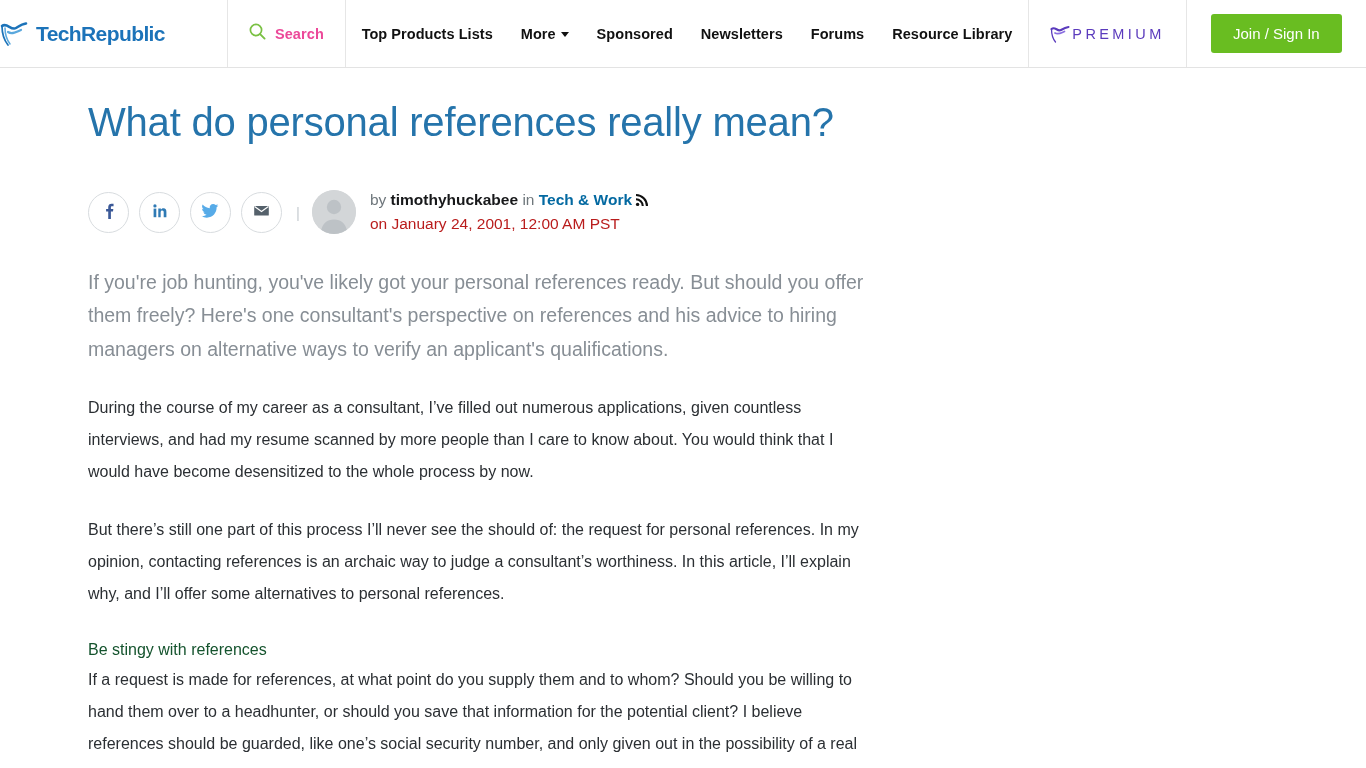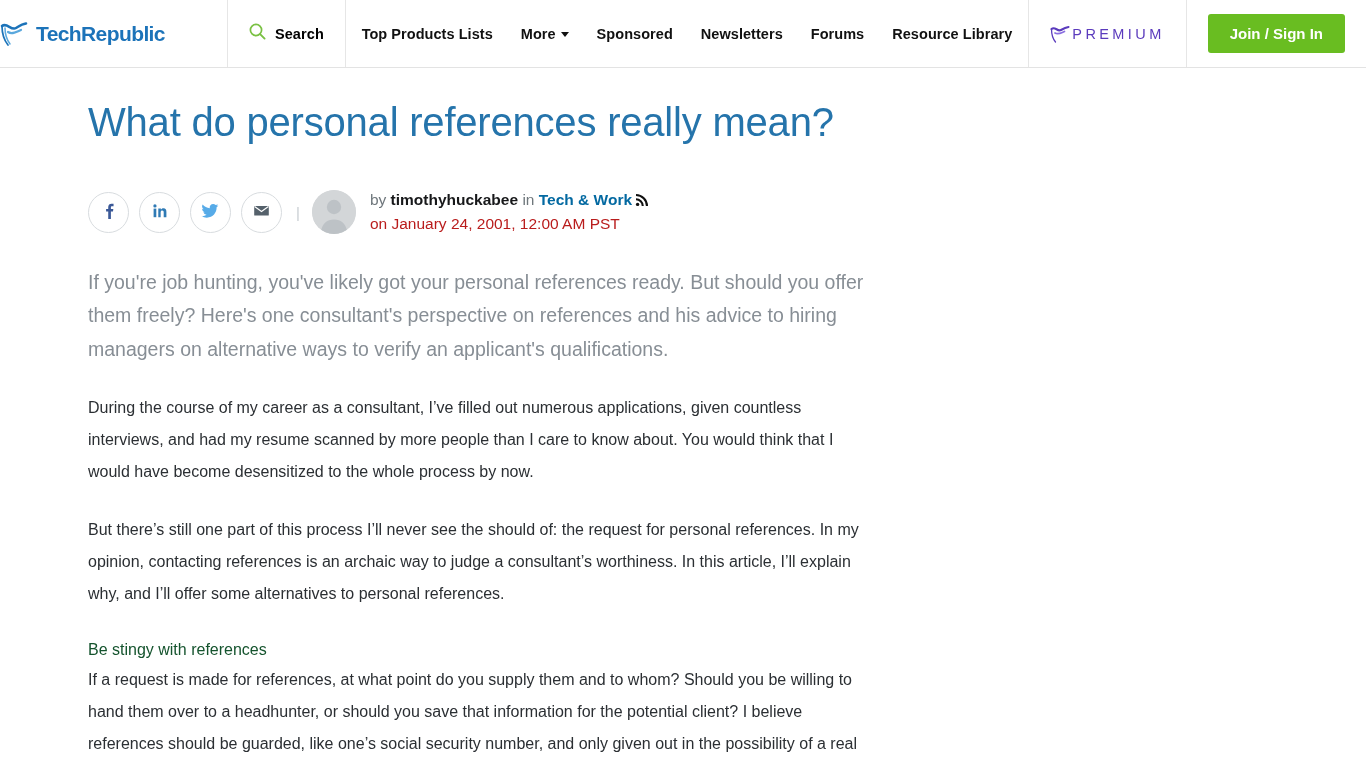--- a/index.html
+++ b/index.html
@@ -44,21 +44,21 @@
     display: flex;
     align-items: center;
     justify-content: center;
     gap: 9px;
     border-right: 1px solid #e6e6e6;
     cursor: pointer;
   }
   .search-label {
     font-size: 14.5px;
     font-weight: bold;
-    color: #000000;
+    color: #ec4899;
     letter-spacing: 0.1px;
   }
 
   .hdr-nav-cell {
     flex: 1;
     display: flex;
     align-items: center;
     justify-content: center;
     gap: 28px;
     border-right: 1px solid #e6e6e6;
@@ -105,21 +105,21 @@
     width: 180px;
     display: flex;
     align-items: center;
     justify-content: center;
   }
   .join-btn {
     background: #69bd21;
     color: #ffffff;
     border: none;
     font-family: "Liberation Sans", sans-serif;
-    font-weight: bold;
+    font-weight: normal;
     font-size: 15px;
     padding: 11px 22px;
     border-radius: 3px;
     cursor: pointer;
     white-space: nowrap;
   }
 
   
   #article {
     padding: 0 0 0 88px;

